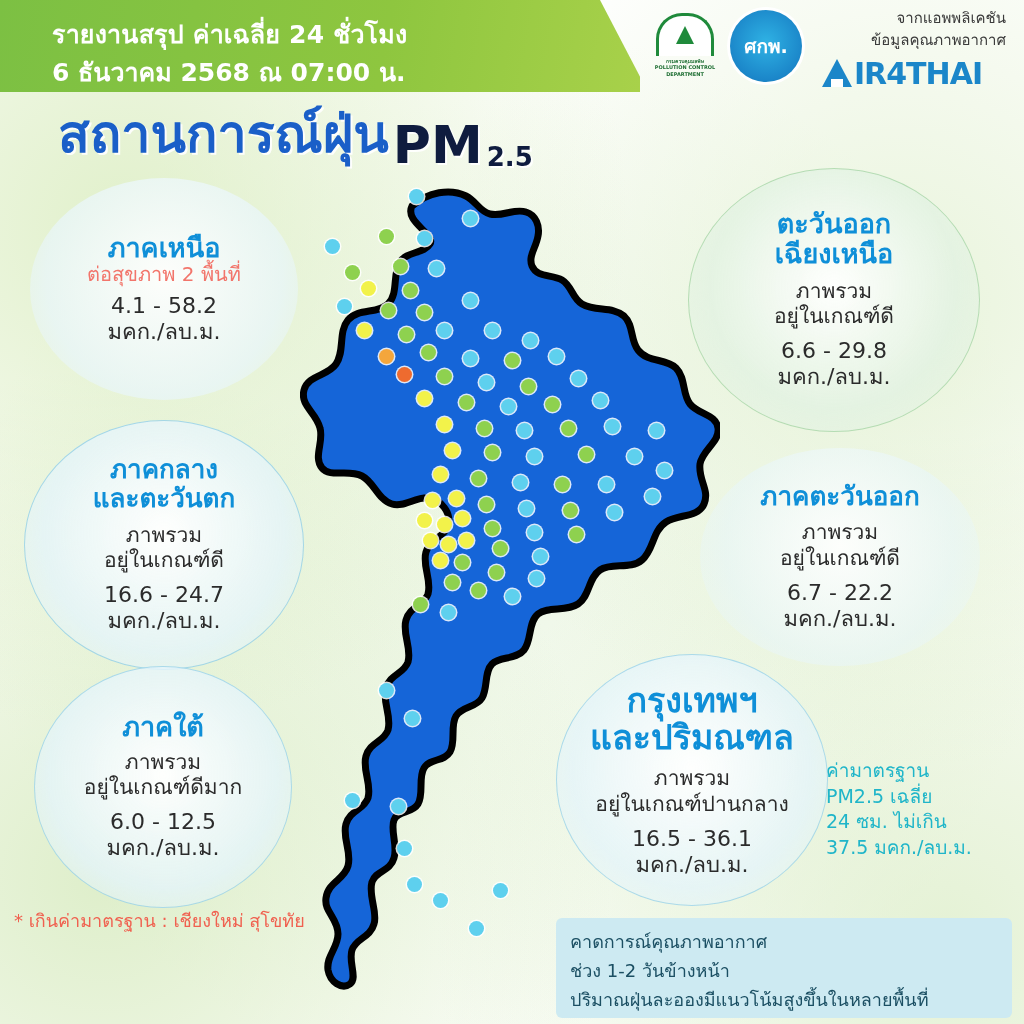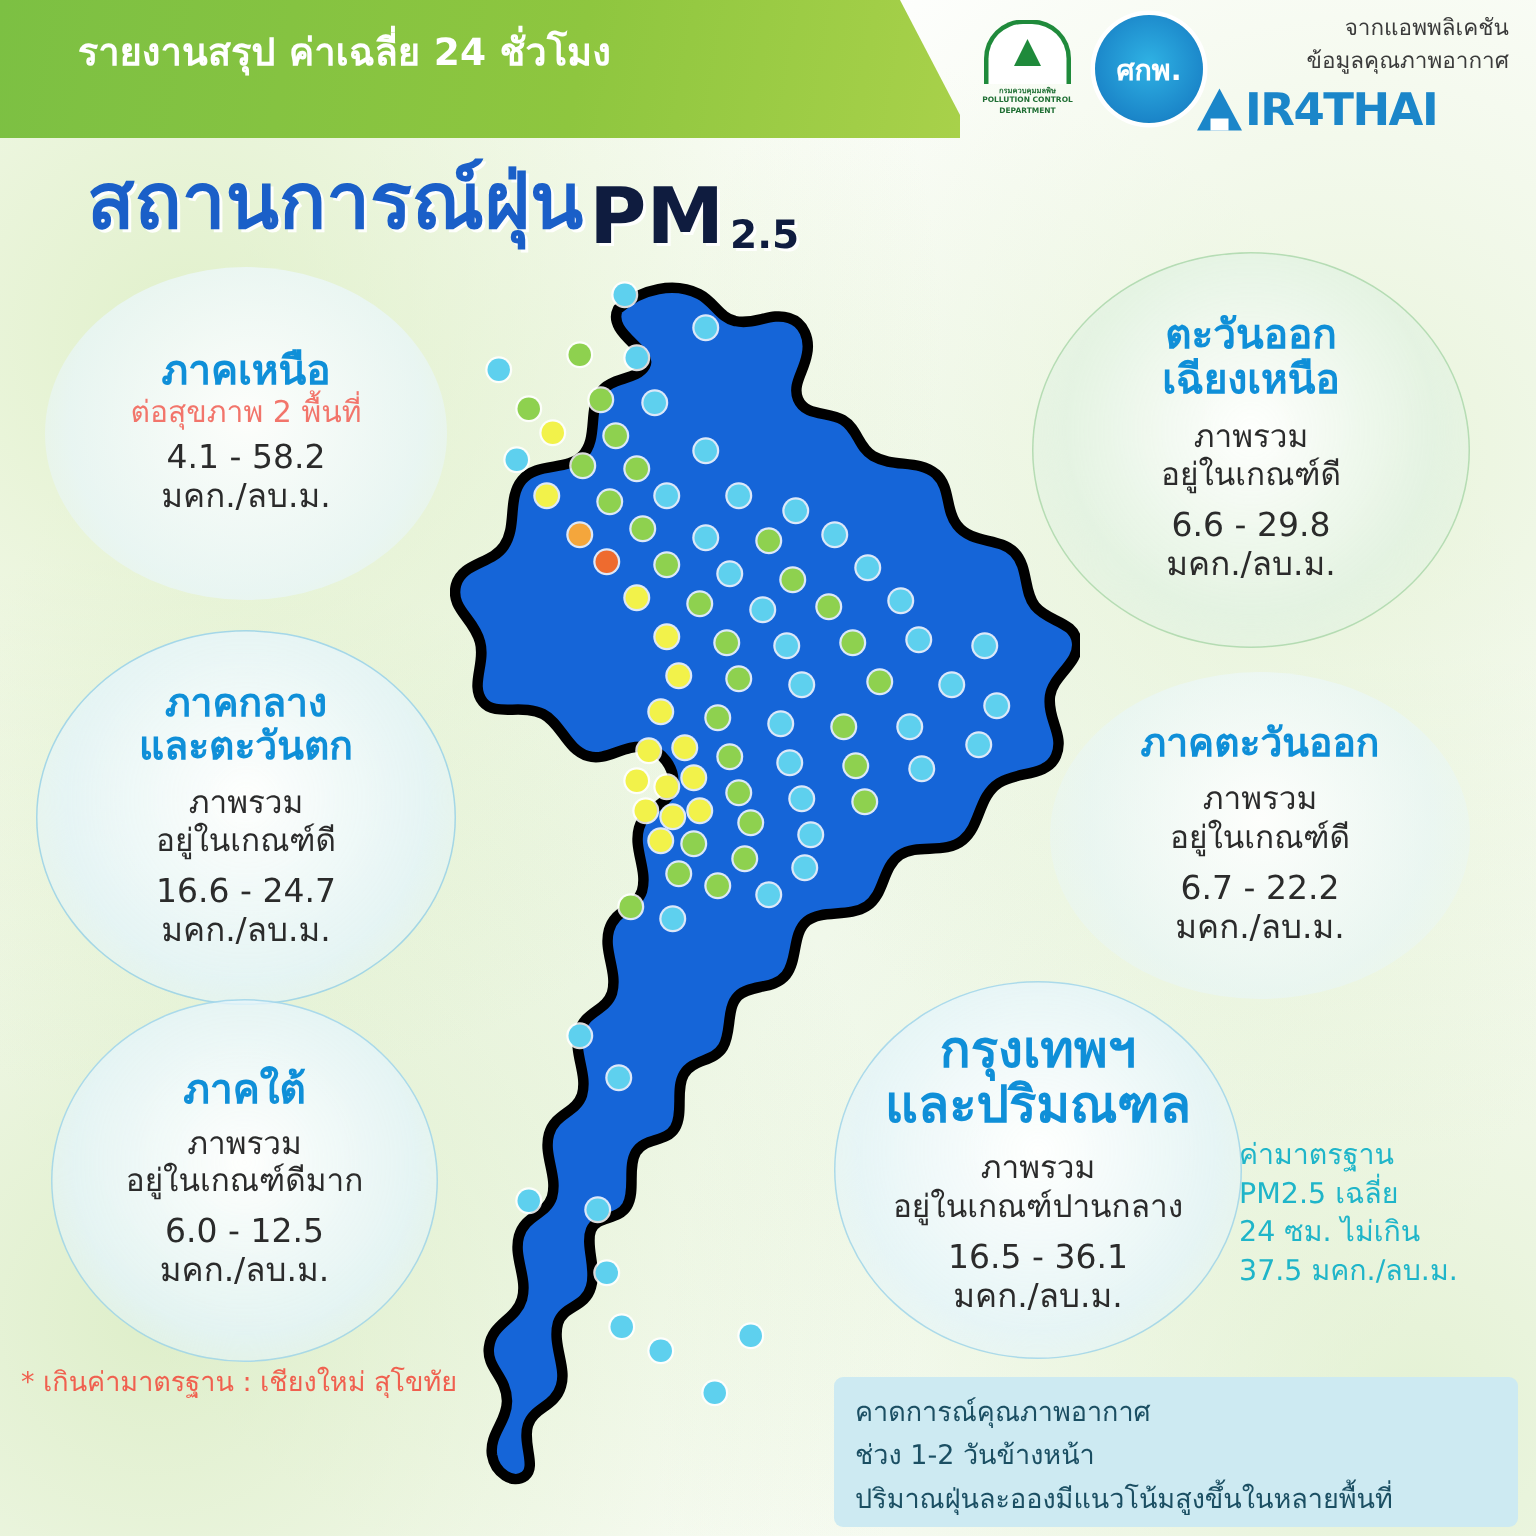--- a/index.html
+++ b/index.html
@@ -57,21 +57,21 @@
     box-shadow:0 0 0 3px #ffffff;
   }
   .logo-aqi span{font-size:19px;font-weight:bold;}
 
   .header-right{
     position:absolute;right:18px;top:8px;width:208px;text-align:right;color:#3b3b3b;
   }
   .header-right .hr1{font-size:15px;line-height:1.45;}
   .air4thai{
     margin-top:4px;font-size:30px;font-weight:bold;color:#1b86c9;letter-spacing:-1px;
-    display:flex;justify-content:flex-start;align-items:center;gap:2px;
+    display:flex;justify-content:center;align-items:center;gap:2px;
   }
   .air4thai .a-mark{
     display:inline-block;width:30px;height:28px;position:relative;
   }
   .air4thai .a-mark:before{
     content:"";position:absolute;left:0;bottom:0;width:0;height:0;
     border-left:15px solid transparent;border-right:15px solid transparent;border-bottom:28px solid #1b86c9;
   }
   .air4thai .a-mark:after{
     content:"";position:absolute;left:9px;bottom:0;width:12px;height:8px;background:#fff;
@@ -165,20 +165,21 @@
   .dot{position:absolute;border-radius:50%;}
 </style>
 </head>
 <body>
 
 <div id="stage">
   <div class="bg-wash"></div>
 
   <div class="header-banner"></div>
   <div class="header-line1">รายงานสรุป ค่าเฉลี่ย 24 ชั่วโมง</div>
+  <div class="header-line2">6 ธันวาคม 2568 ณ 07:00 น.</div>
 
   <div class="logo-pcd">
     <div class="pcd-mark"></div>
     <div class="pcd-text">กรมควบคุมมลพิษ<br>POLLUTION CONTROL DEPARTMENT</div>
   </div>
 
   <div class="logo-aqi">
     <span>ศกพ.</span>
   </div>
 

